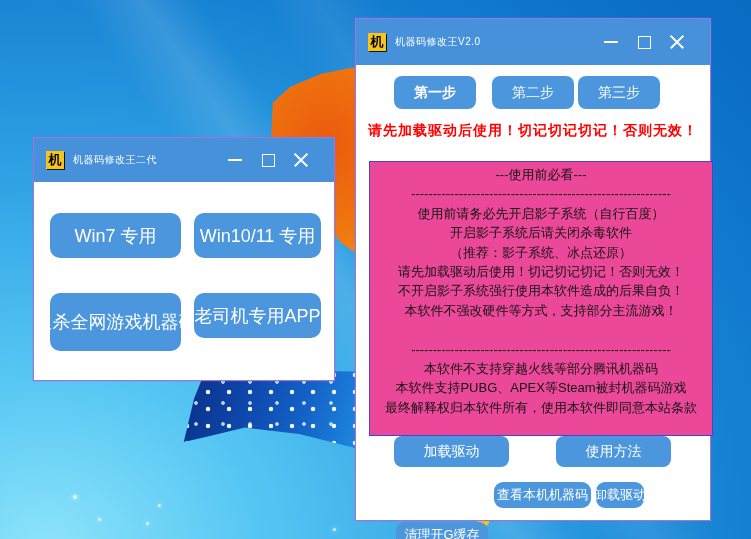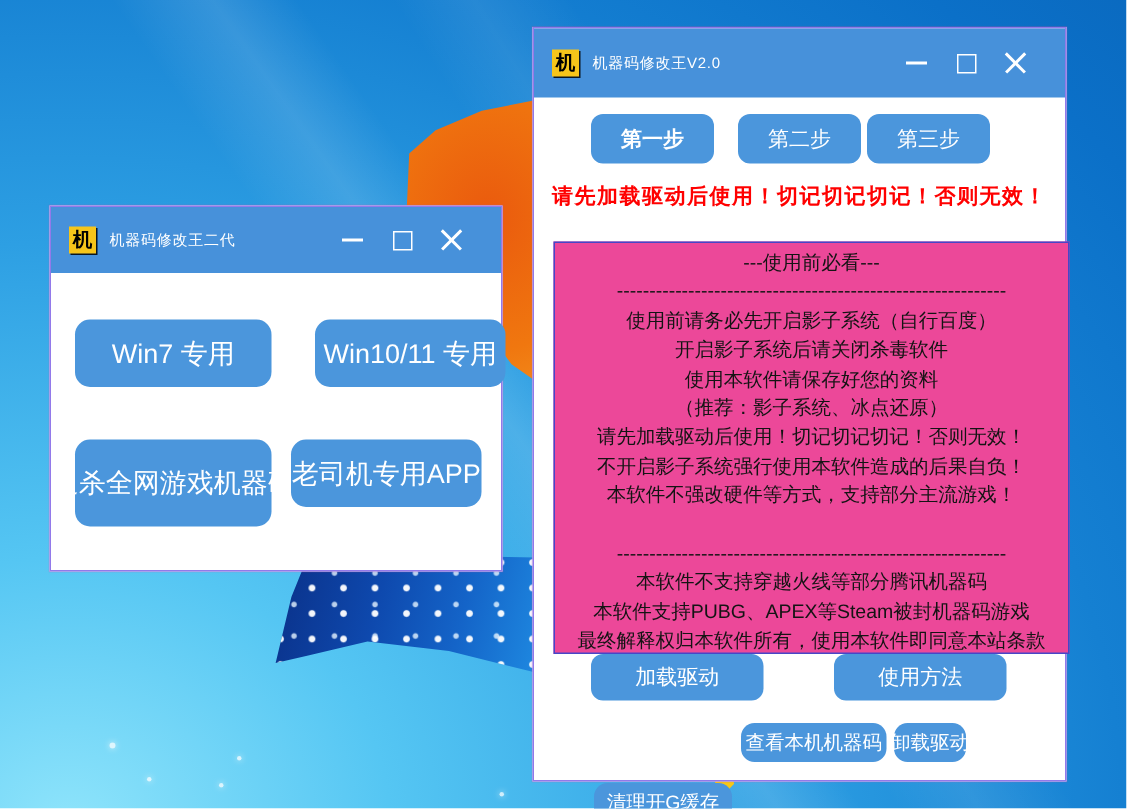--- a/index.html
+++ b/index.html
@@ -78,21 +78,21 @@
     display:flex; align-items:center; justify-content:center;
     font-family:"Liberation Sans", sans-serif;
     white-space:nowrap; cursor:pointer;
   }
 
   
   #win-left  { left:33px;  top:137px; width:302px; height:244px; }
   #win-left .titlebar { height:44px; }
   #win-left .blue-btn { border-radius:10px; font-size:18px; }
   #wl-b0 { left:16px;  top:75px;  width:131px; height:45px; }
-  #wl-b1 { left:176px; top:75px;  width:127px; height:45px; }
+  #wl-b1 { left:160px; top:75px;  width:127px; height:45px; }
   #wl-b2 { left:16px;  top:155px; width:131px; height:58px; }
   #wl-b3 { left:160px; top:155px; width:127px; height:45px; }
 
   
   #win-main { left:355px; top:18px; width:356px; height:503px; }
   #win-main .titlebar { height:46px; }
   .step-btn { border-radius:8px; font-size:14px; top:57px; width:82px; height:33px; }
   #step-0 { left:38px;font-weight:bold; }  #step-1 { left:136px; }  #step-2 { left:222px; }
 
   .warning {
@@ -176,21 +176,20 @@
   <button class="blue-btn step-btn" id="step-1">第二步</button>
   <button class="blue-btn step-btn" id="step-2">第三步</button>
 
   <div class="warning">请先加载驱动后使用！切记切记切记！否则无效！</div>
 
   <div class="notice-box">
     <div class="notice-line">---使用前必看---</div>
     <div class="notice-line">------------------------------------------------------------</div>
     <div class="notice-line">使用前请务必先开启影子系统（自行百度）</div>
     <div class="notice-line">开启影子系统后请关闭杀毒软件</div>
-    <div class="notice-line">使用本软件请保存好您的资料</div>
     <div class="notice-line">（推荐：影子系统、冰点还原）</div>
     <div class="notice-line">请先加载驱动后使用！切记切记切记！否则无效！</div>
     <div class="notice-line">不开启影子系统强行使用本软件造成的后果自负！</div>
     <div class="notice-line">本软件不强改硬件等方式，支持部分主流游戏！</div>
     <div class="notice-line"></div>
     <div class="notice-line">------------------------------------------------------------</div>
     <div class="notice-line">本软件不支持穿越火线等部分腾讯机器码</div>
     <div class="notice-line">本软件支持PUBG、APEX等Steam被封机器码游戏</div>
     <div class="notice-line">最终解释权归本软件所有，使用本软件即同意本站条款</div>
   </div>

